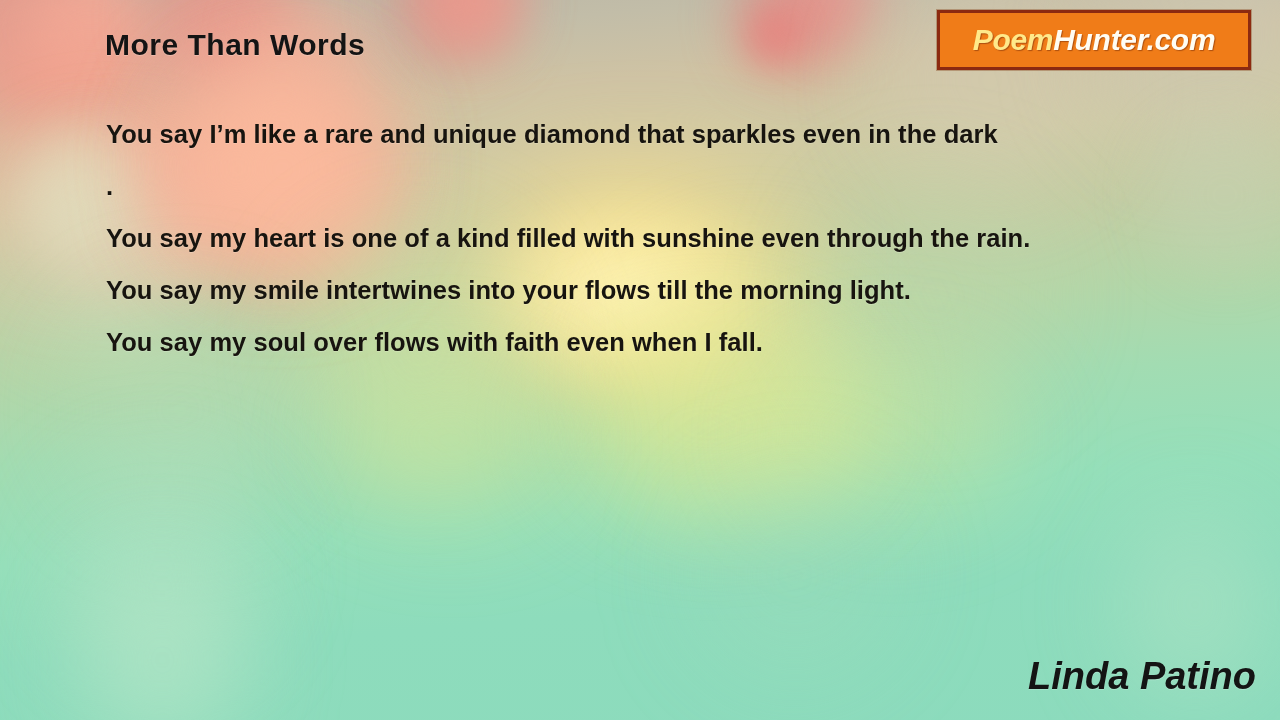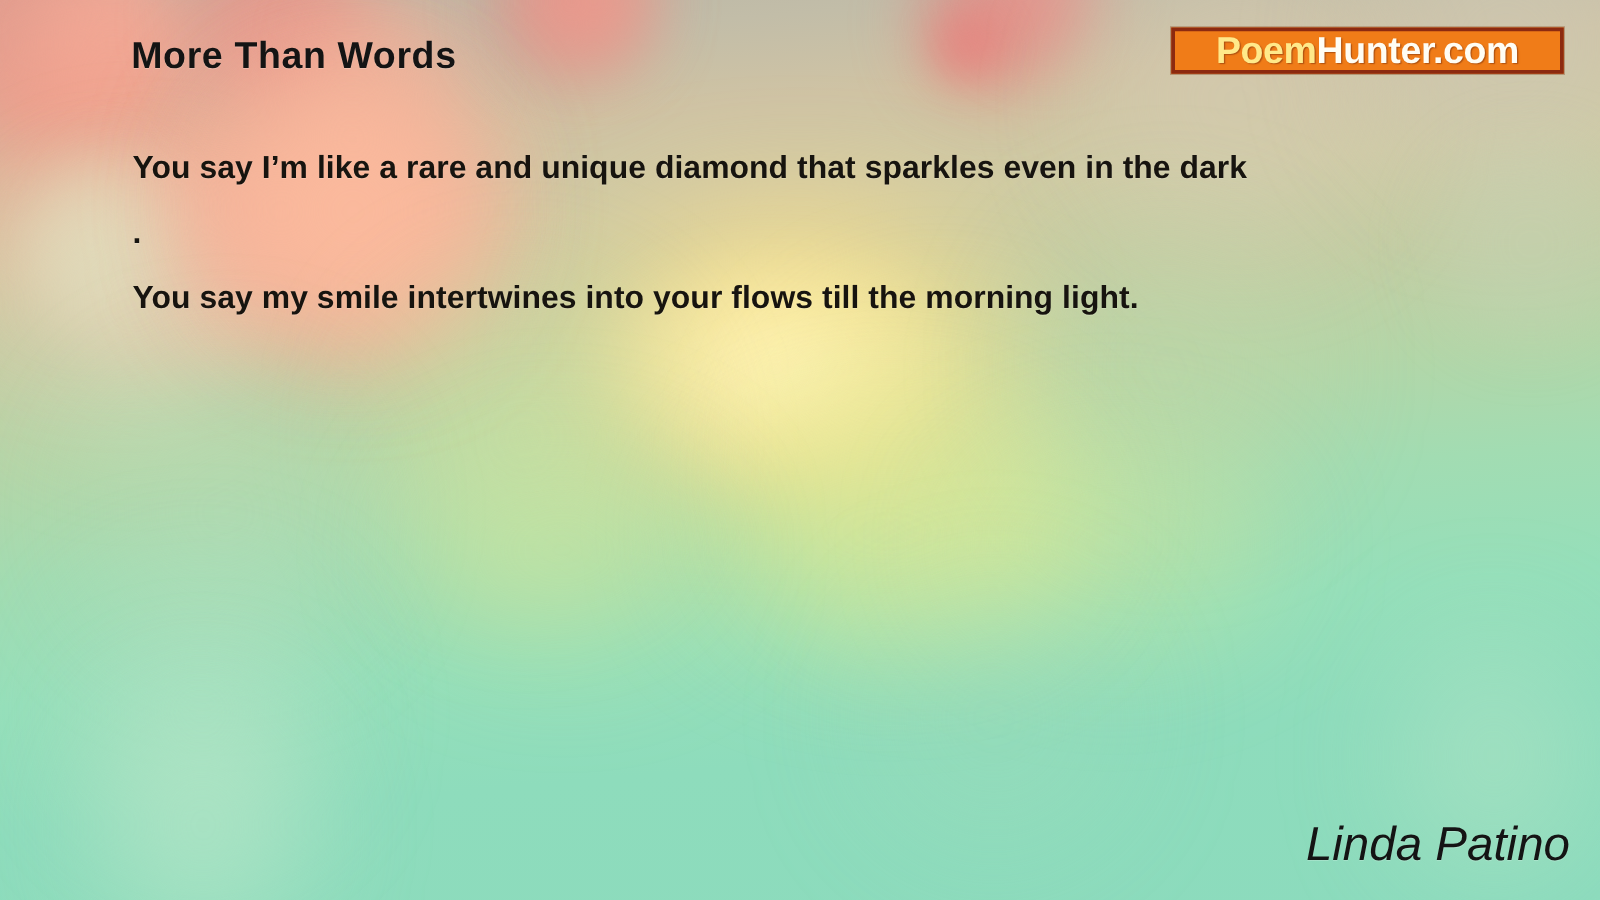--- a/index.html
+++ b/index.html
@@ -96,40 +96,41 @@
   .poem-line.blank {
     color: transparent;
   }
 
   #author {
     position: absolute;
     right: 24px;
     bottom: 22px;
     font-size: 38px;
     font-style: italic;
-    font-weight: normal;
+    font-weight: bold;
     color: #141414;
     white-space: nowrap;
     text-shadow: 0 1px 0 rgba(255,255,255,0.2);
   }
 
   
   #logo-badge {
     position: absolute;
     left: 937px;
-    top: 22px;
+    top: 10px;
     width: 314px;
-    height: 37px;
+    height: 60px;
     background: #f07c18;
     border: 3px solid #8c2a10;
     box-sizing: border-box;
     display: flex;
     align-items: center;
     justify-content: center;
     box-shadow: 0 0 0 1px rgba(130,60,20,0.35);
+    font-style: italic;
   }
   #logo-text {
     font-size: 30px;
     font-weight: bold;
     letter-spacing: -0.3px;
     white-space: nowrap;
     text-shadow: 1px 1px 1px rgba(120,45,10,0.55);
   }
   .logo-poem { color: #ffe98a; }
   .logo-hunter { color: #fffdf4; }
@@ -187,21 +188,23 @@
 
   <div id="logo-badge">
     <span id="logo-text"><span class="logo-poem">Poem</span><span class="logo-hunter">Hunter.com</span></span>
   </div>
 
   <div id="title">More Than Words</div>
 
   <div id="poem-body">
     <div class="poem-line">You say I’m like a rare and unique diamond that sparkles even in the dark</div>
     <div class="poem-line">.</div>
+    <div class="poem-line">You say my heart is one of a kind filled with sunshine even through the rain.</div>
     <div class="poem-line blank"></div>
     <div class="poem-line">You say my smile intertwines into your flows till the morning light.</div>
     <div class="poem-line blank"></div>
     <div class="poem-line blank"></div>
+    <div class="poem-line">You say my soul over flows with faith even when I fall.</div>
   </div>
 
   <div id="author">Linda Patino</div>
 
 </div>
 
 </body></html>

